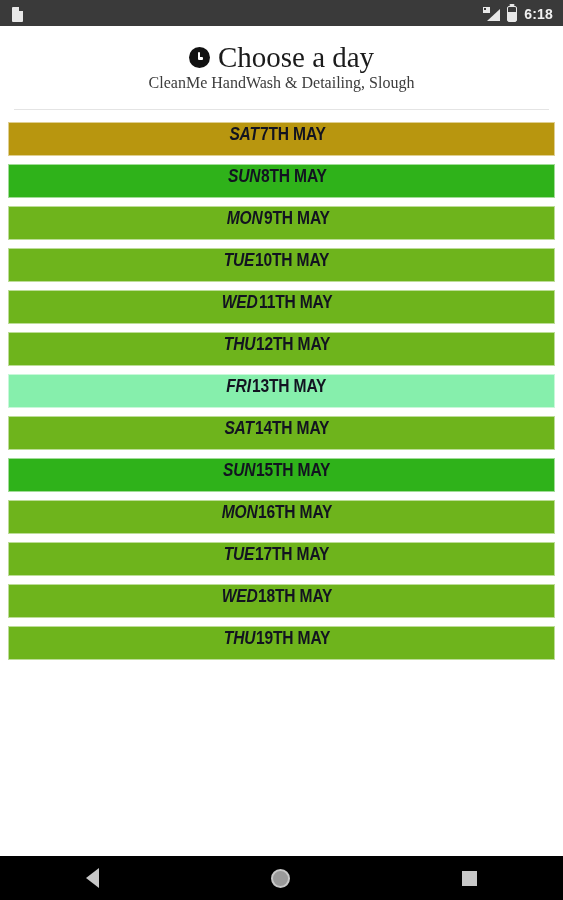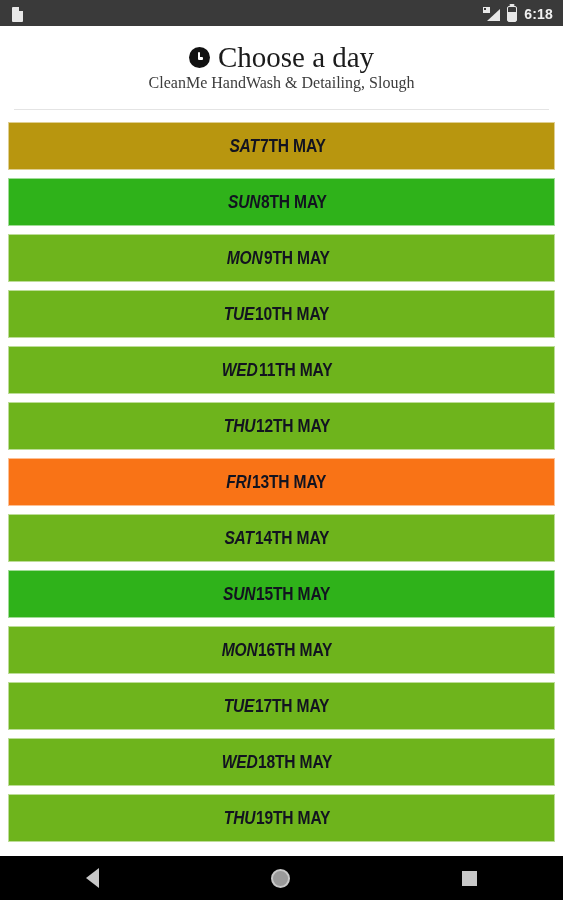--- a/index.html
+++ b/index.html
@@ -136,24 +136,23 @@
     background: #e4e4e4;
     margin: 17px 14px 0 14px;
   }
 
   
   .day-list {
     padding: 12px 8px 0 8px;
     box-sizing: border-box;
   }
   .day-button {
-    height: 48px;
+    height: 34px;
     margin-bottom: 8px;
     display: flex;
-    align-items: center;
     justify-content: center;
     border: 1px solid rgba(255,255,255,0.55);
     box-sizing: border-box;
     cursor: pointer;
     user-select: none;
   }
   .day-button .dow {
     font-family: "Liberation Sans Narrow", "Liberation Sans", sans-serif;
     font-style: italic;
     font-weight: bold;
@@ -257,21 +256,21 @@
         <span class="date">10TH MAY</span>
       </div>
       <div class="day-button" style="background: rgb(110, 180, 28);">
         <span class="dow">WED</span>
         <span class="date">11TH MAY</span>
       </div>
       <div class="day-button" style="background: rgb(110, 180, 28);">
         <span class="dow">THU</span>
         <span class="date">12TH MAY</span>
       </div>
-      <div class="day-button" style="background: #f97316;">
+      <div class="day-button" style="background: #86efac;">
         <span class="dow">FRI</span>
         <span class="date">13TH MAY</span>
       </div>
       <div class="day-button" style="background: rgb(110, 180, 28);">
         <span class="dow">SAT</span>
         <span class="date">14TH MAY</span>
       </div>
       <div class="day-button" style="background: rgb(47, 178, 26);">
         <span class="dow">SUN</span>
         <span class="date">15TH MAY</span>

